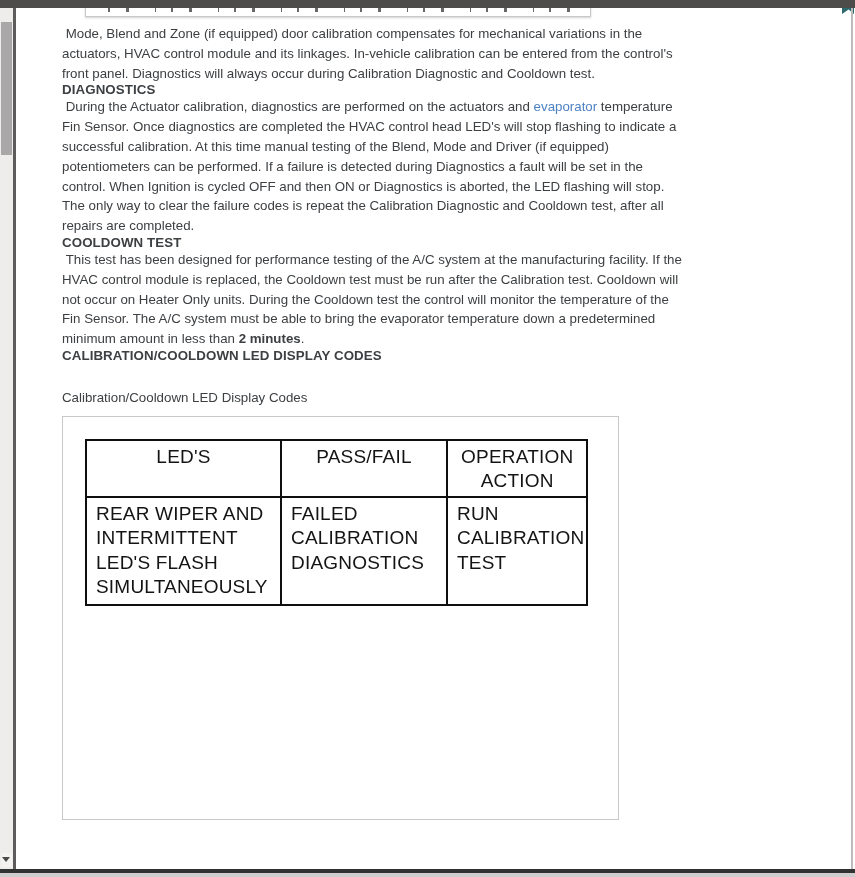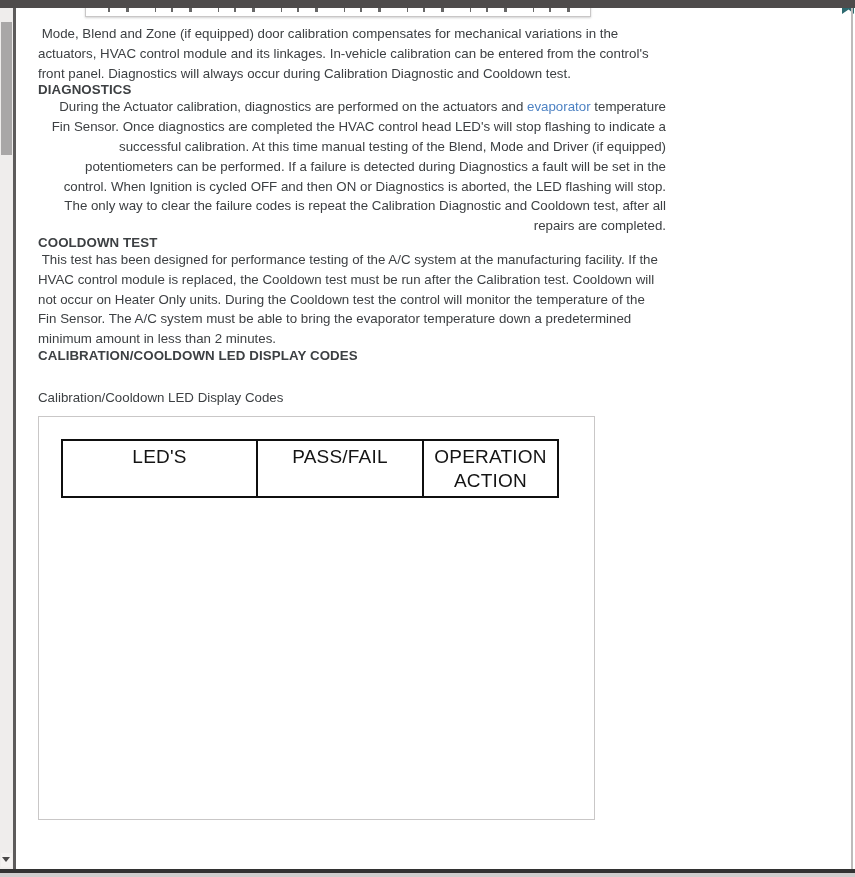--- a/index.html
+++ b/index.html
@@ -25,30 +25,30 @@
   .flag-icon{position:absolute;left:842px;top:2px;width:12px;height:12px;background:#2d6a70;z-index:20;
     clip-path:polygon(0 0,100% 0,100% 100%,55% 62%,0 100%);}
 
   
   .clipped-box{position:absolute;left:85px;top:-29px;width:504px;height:44px;background:#fff;
     border:1px solid #c9c7c7;box-shadow:0 1px 2px rgba(0,0,0,0.18);z-index:5;}
   .clipped-box .fragments{position:absolute;left:22px;right:14px;top:35px;height:5px;opacity:.85;
     background:repeating-linear-gradient(90deg,#4c4c4c 0 2px,transparent 2px 18px,#4c4c4c 18px 21px,transparent 21px 47px,#4c4c4c 47px 48px,transparent 48px 63px);}
 
   
-  .content{position:absolute;left:38px;top:24px;width:628px;z-index:1;color:#3d4043;}
+  .content{position:absolute;left:62px;top:24px;width:628px;z-index:1;color:#3d4043;}
   p.body{margin:0;font-size:13.3px;line-height:19.8px;white-space:pre-wrap;}
   .mt-intro{margin-top:9px;}
   h3.section{margin:0;font-size:13.3px;line-height:14px;font-weight:bold;color:#3d4043;letter-spacing:.1px;}
-  .mt-h1{margin-top:23px;} .mt-p1{margin-top:7px;text-align:right;}
+  .mt-h1{margin-top:23px;} .mt-p1{margin-top:7px;}
   .mt-h2{margin-top:21px;} .mt-p2{margin-top:6px;}
   .mt-h3{margin-top:23px;}
   .caption{margin:27px 0 0 0;font-size:13.3px;line-height:15px;}
   a.doclink{color:#4d82c3;text-decoration:none;cursor:pointer;}
-  b.inlinebold{font-weight:normal;}
+  b.inlinebold{font-weight:bold;}
 
   
   .table-frame{margin-top:11px;width:533px;height:380px;background:#fff;border:1px solid #c9c7c7;
     padding:22px 0 0 22px;overflow:hidden;}
   table.scan{border-collapse:collapse;color:#141414;
     font-family:"Liberation Sans",sans-serif;font-size:19px;line-height:24.5px;letter-spacing:.2px;padding-left:23px;}
   table.scan th,table.scan td{border:2.5px solid #0f0f0f;vertical-align:top;white-space:pre-line;}
   table.scan th{font-weight:normal;text-align:center;height:45px;padding:4px 2px 2px 2px;}
   table.scan td{text-align:left;padding:4px 2px 4px 9px;}
   .col1{width:189px;} .col2{width:160px;} .col3{width:129px;}
@@ -80,20 +80,32 @@
 
   <div class="table-frame">
     <table class="scan">
       <tbody>
           <tr>
         <th class="col1">LED'S</th>
         <th class="col2">PASS/FAIL</th>
         <th class="col3">OPERATION
 ACTION</th>
       </tr>
+      <tr class="r2">
+        <td>REAR WIPER AND
+INTERMITTENT
+LED'S FLASH
+SIMULTANEOUSLY</td>
+        <td>FAILED
+CALIBRATION
+DIAGNOSTICS</td>
+        <td>RUN
+CALIBRATION
+TEST</td>
+      </tr>
     </tbody>
       </table>
   </div>
 </div>
 
 <div class="scrollbar">
   <div class="scroll-thumb"></div>
   <div class="scroll-down"></div>
 </div>
 <div class="window-edge"></div>

